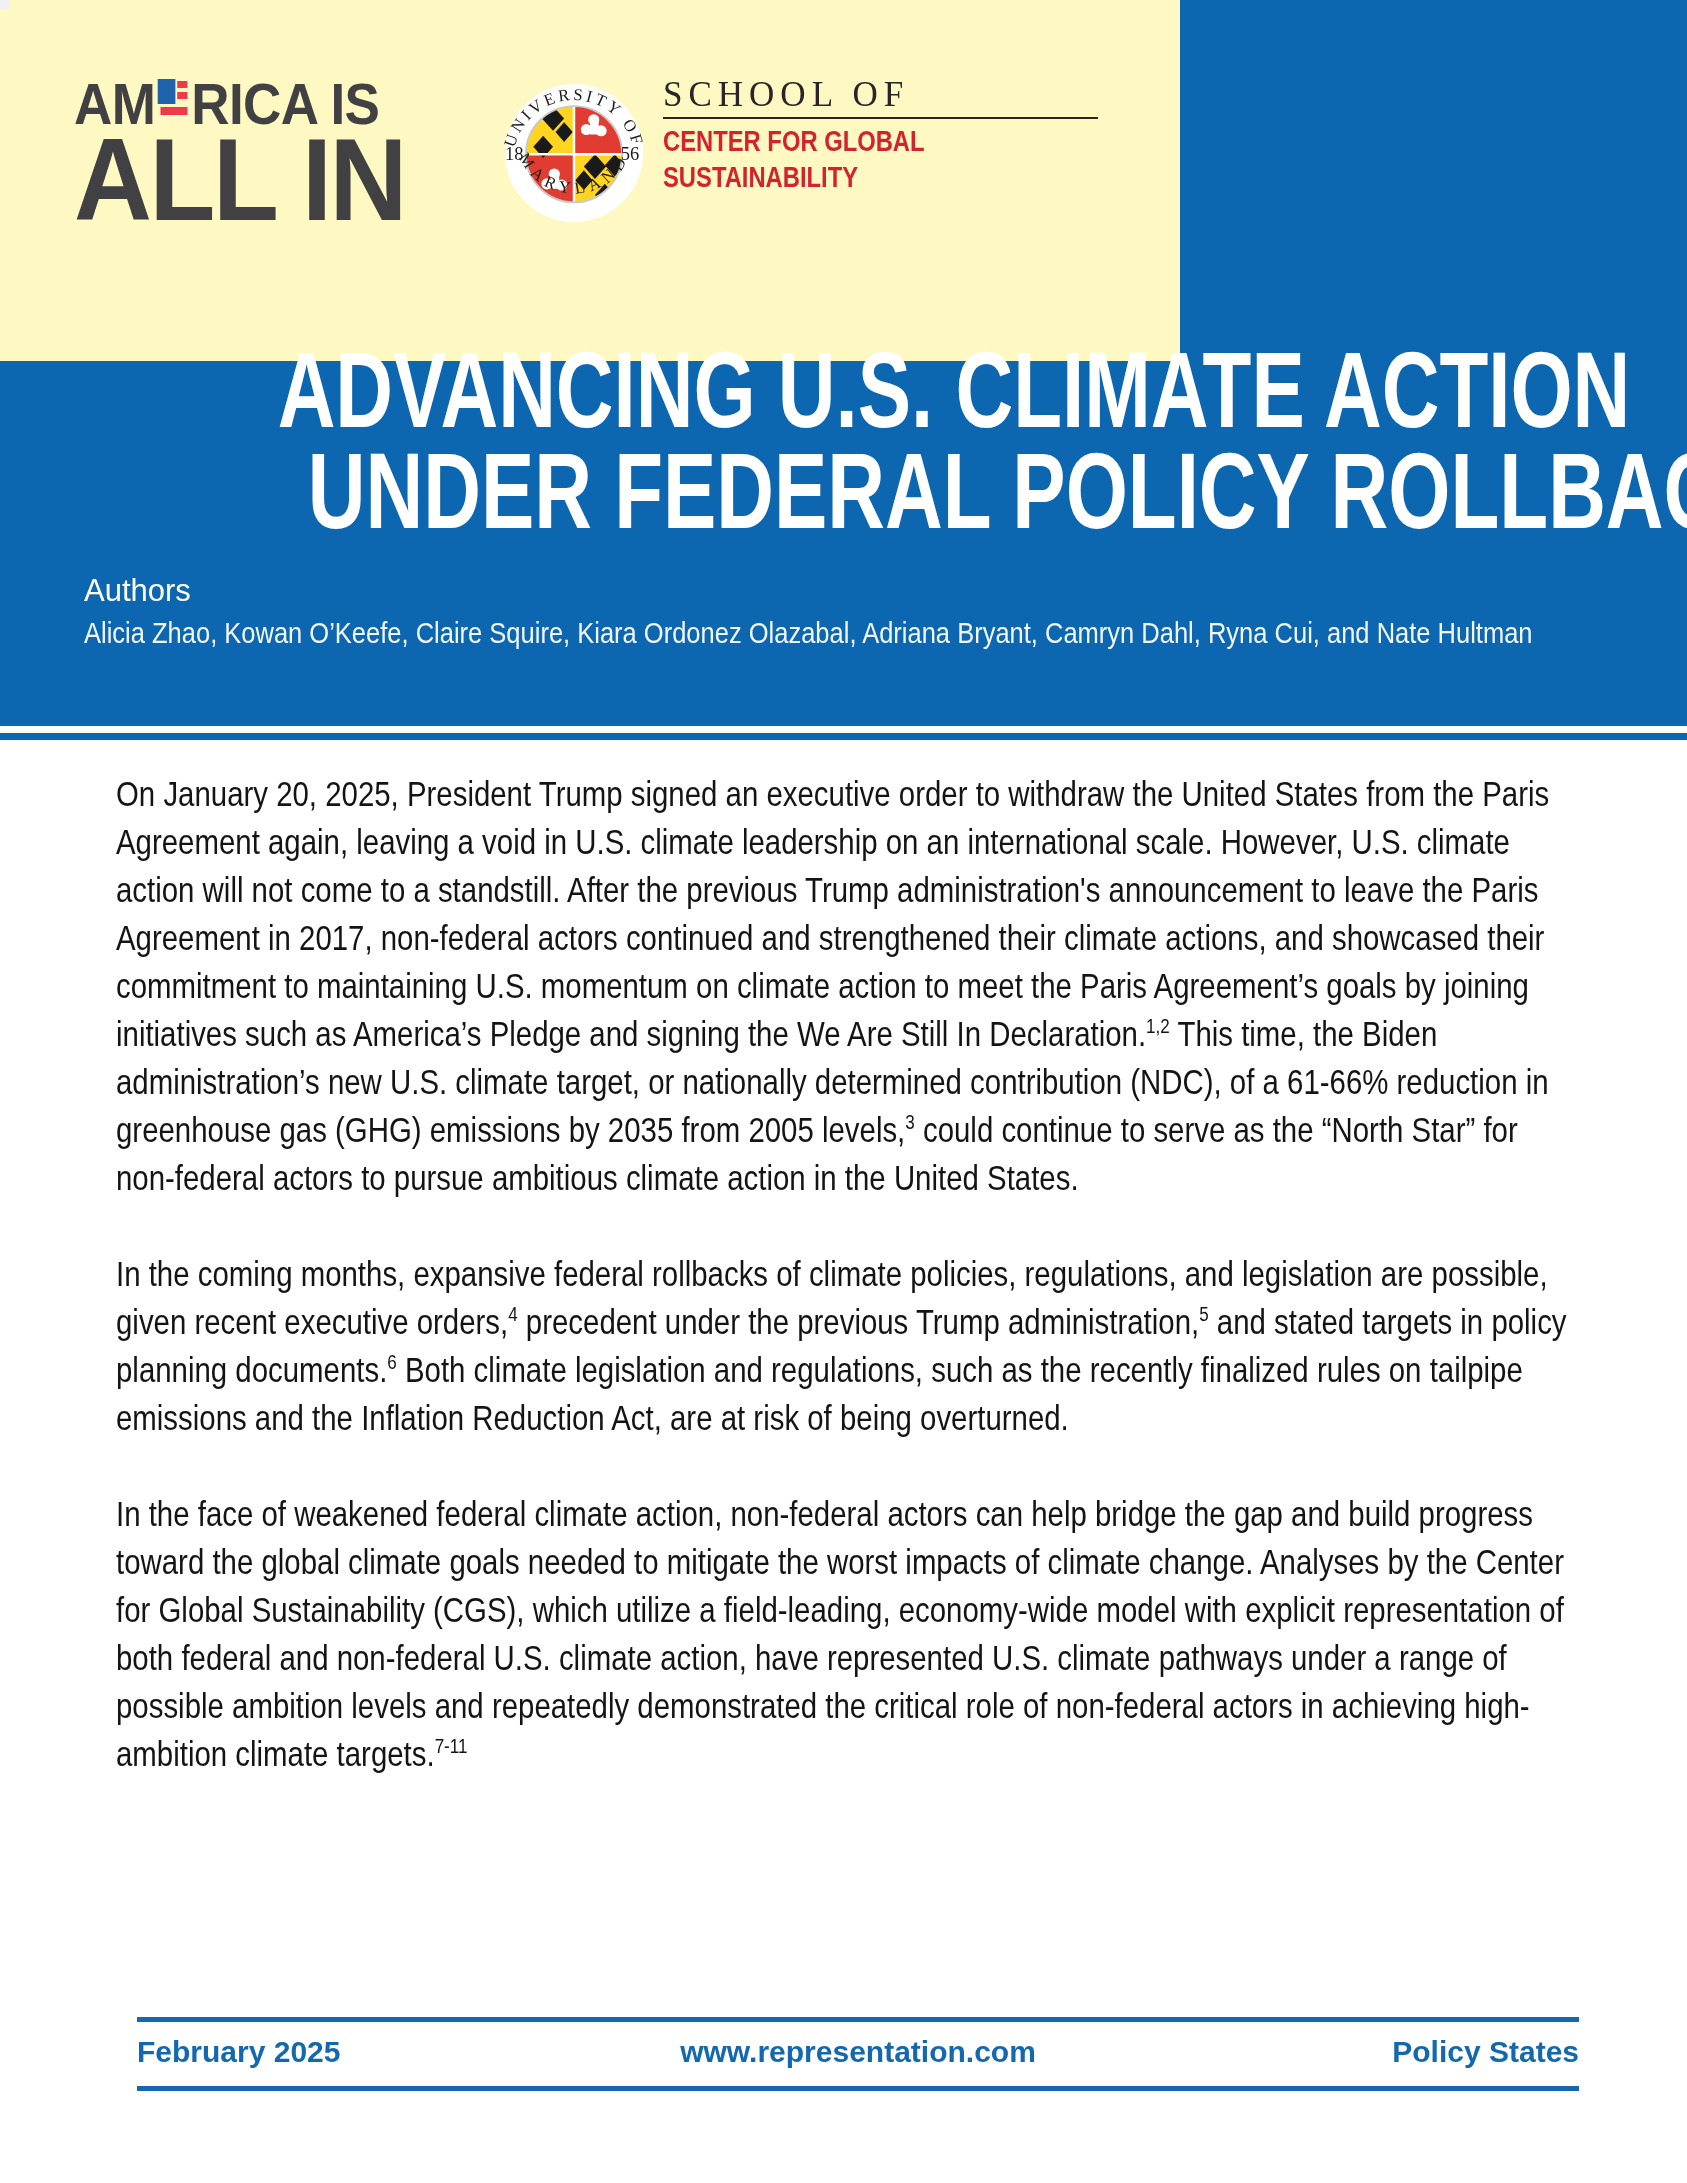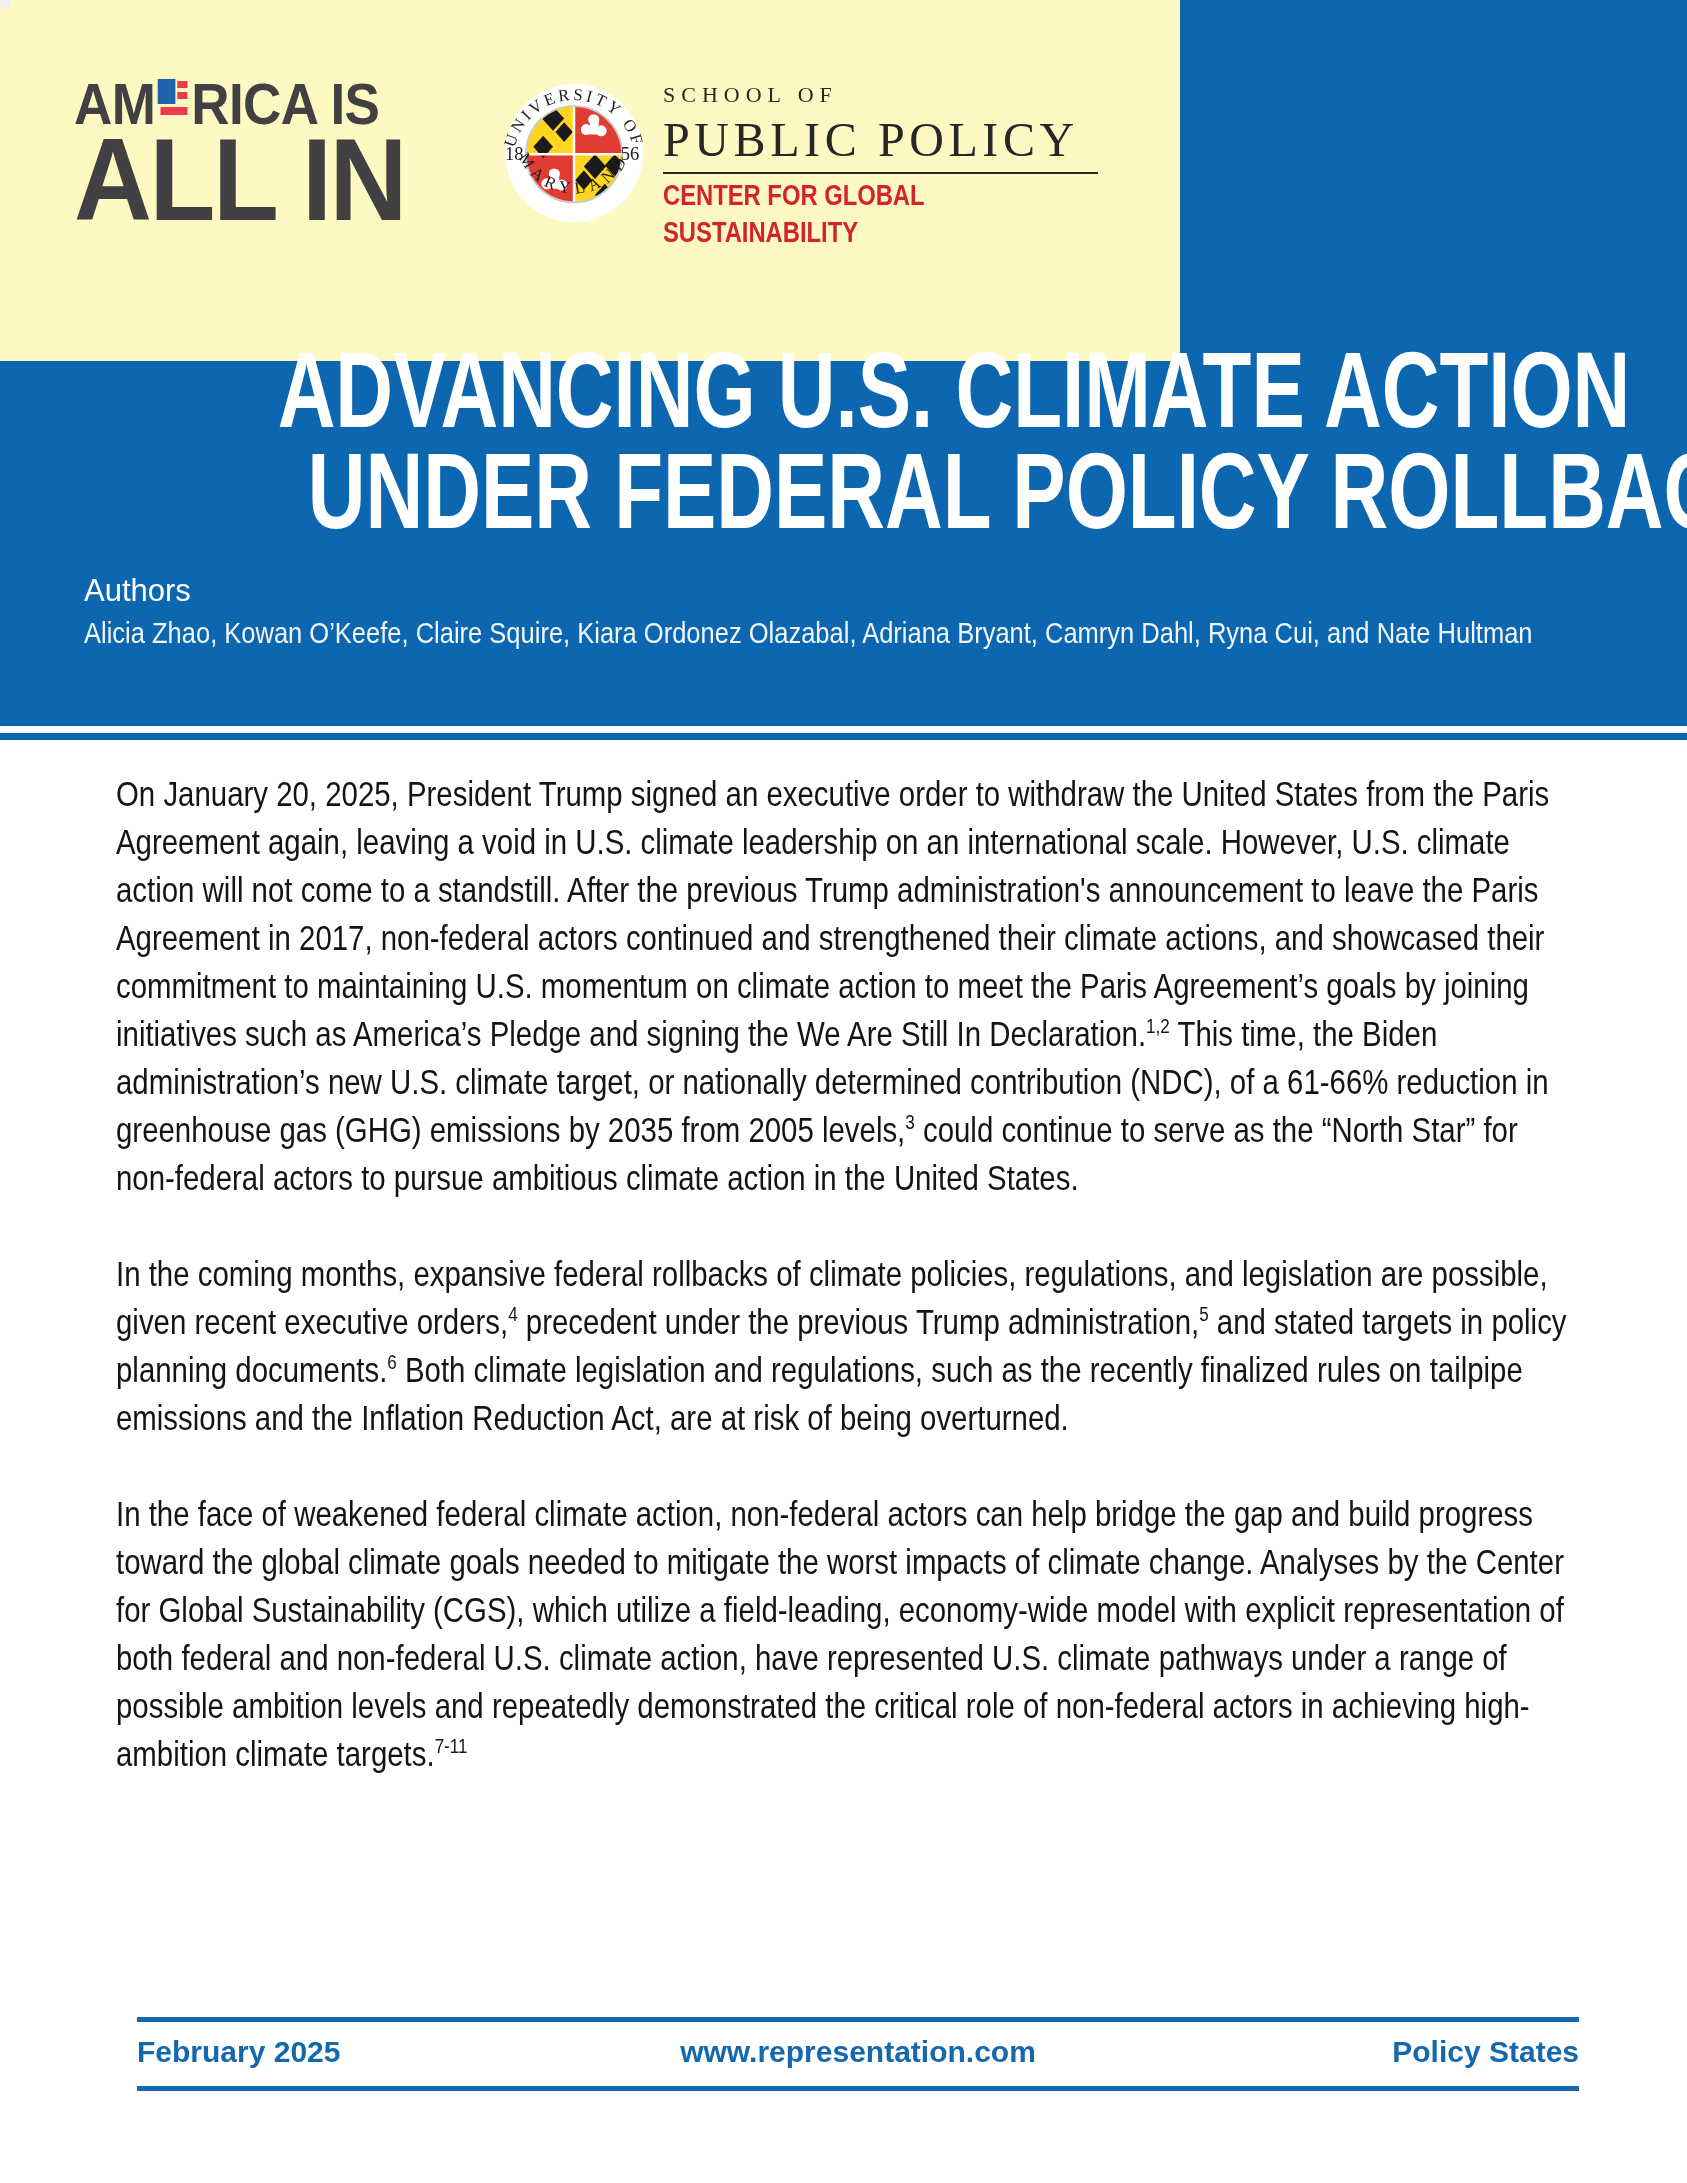--- a/index.html
+++ b/index.html
@@ -20,21 +20,21 @@
   .flag-e .bar1{position:absolute;left:21px;top:1.3px;width:11.2px;height:7.3px;background:#ee3a4b;}
   .flag-e .bar2{position:absolute;left:21px;top:12.6px;width:11.2px;height:7.3px;background:#ee3a4b;}
   .flag-e .bar3{position:absolute;left:3.3px;top:28px;width:29px;height:8px;background:#ee3a4b;}
   .aiai-line2{font-size:116px;font-weight:700;letter-spacing:-2.6px;line-height:93px;margin-top:2.6px;}
 
   
   .seal{position:absolute;left:500px;top:79px;width:148px;height:148px;}
 
   
   .school{position:absolute;left:663px;top:78px;color:#2a2627;}
-  .school-line1{font-family:"Liberation Serif",serif;font-size:22px;letter-spacing:6px;line-height:34px;}
+  .school-line1{font-family:"Liberation Serif",serif;font-size:35px;letter-spacing:6px;line-height:34px;}
   .school-line2{font-family:"Liberation Serif",serif;font-size:48px;letter-spacing:4.6px;line-height:53px;margin-top:1.3px;}
   .school-rule{width:435px;height:2px;background:#2a2627;margin-top:5.3px;}
   .cgs{color:#d2232e;font-weight:700;font-size:29px;line-height:30px;margin-top:6.6px;
        transform:scaleX(.82);transform-origin:0 0;white-space:nowrap;}
 
   
   .title{position:absolute;left:0;top:339px;width:1687px;text-align:center;color:#ffffff;
          font-weight:700;font-size:108px;line-height:101px;letter-spacing:0;padding-left:40px;}
   .title span{display:inline-block;transform:scaleX(.74);transform-origin:50% 0;white-space:nowrap;}
   .authors-label{position:absolute;left:84px;top:574px;color:#ffffff;font-weight:400;font-size:31px;line-height:33px;}
@@ -126,21 +126,20 @@
       </text>
       <text font-family="Liberation Serif, serif" font-size="27" letter-spacing="9" fill="#1d1d1b">
         <textPath href="#arcBot" startOffset="50%" text-anchor="middle">MARYLAND</textPath>
       </text>
       <text x="8" y="131" font-family="Liberation Serif, serif" font-size="30" fill="#1d1d1b">18</text>
       <text x="196" y="131" font-family="Liberation Serif, serif" font-size="30" fill="#1d1d1b">56</text>
     </svg>
 
     <div class="school">
       <div class="school-line1">SCHOOL OF</div>
-      <div class="school-line2">PUBLIC POLICY</div>
       <div class="school-rule"></div>
       <div class="cgs">CENTER FOR GLOBAL</div>
       <div class="cgs">SUSTAINABILITY</div>
     </div>
   </div>
 
   <div class="corner-artifact"></div>
 
   <div class="title">
     <span>ADVANCING U.S. CLIMATE ACTION</span><br>

